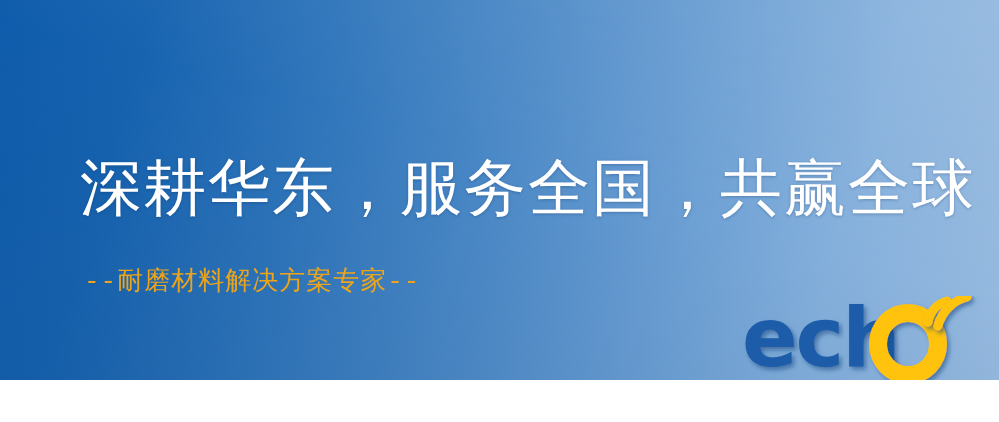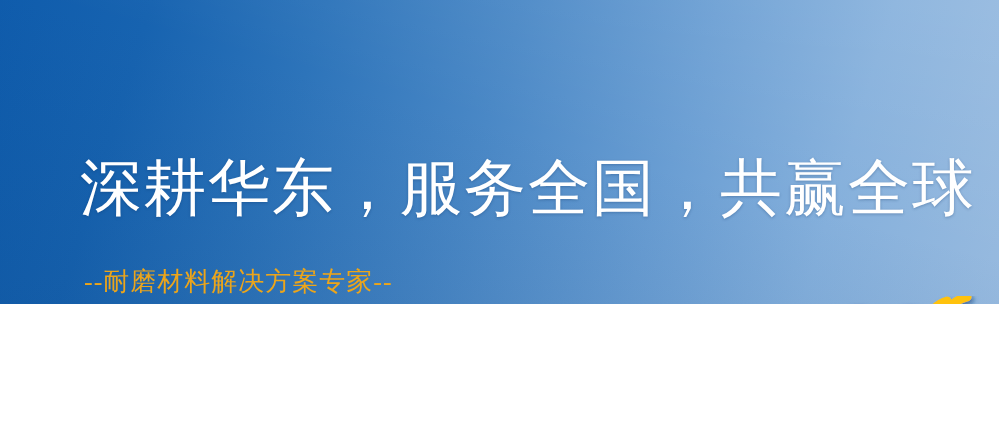--- a/index.html
+++ b/index.html
@@ -3,21 +3,21 @@
 <meta charset="utf-8">
 <style>
   html, body {
     margin: 0;
     padding: 0;
     background: #ffffff;
   }
   #banner {
     position: relative;
     width: 999px;
-    height: 304px;
+    height: 380px;
     overflow: hidden;
     
     background:
       linear-gradient(107deg,
         #0f5cac 0%,
         #1763b0 14%,
         #2d74ba 30%,
         #4a88c6 48%,
         #6a9ed3 66%,
         #85b0dc 82%,
@@ -46,21 +46,21 @@
     white-space: nowrap;
     text-shadow: 0 1px 3px rgba(10,45,95,0.30);
     z-index: 3;
   }
 
   
   .subtitle {
     position: absolute;
     left: 84px;
     top: 266px;
-    font-family: Liberation Serif, serif;
+    font-family: Liberation Mono, monospace;
     font-size: 26px;
     line-height: 32px;
     letter-spacing: 1px;
     color: #eca51a;
     white-space: nowrap;
     z-index: 3;
   }
 
   
   .logo {

